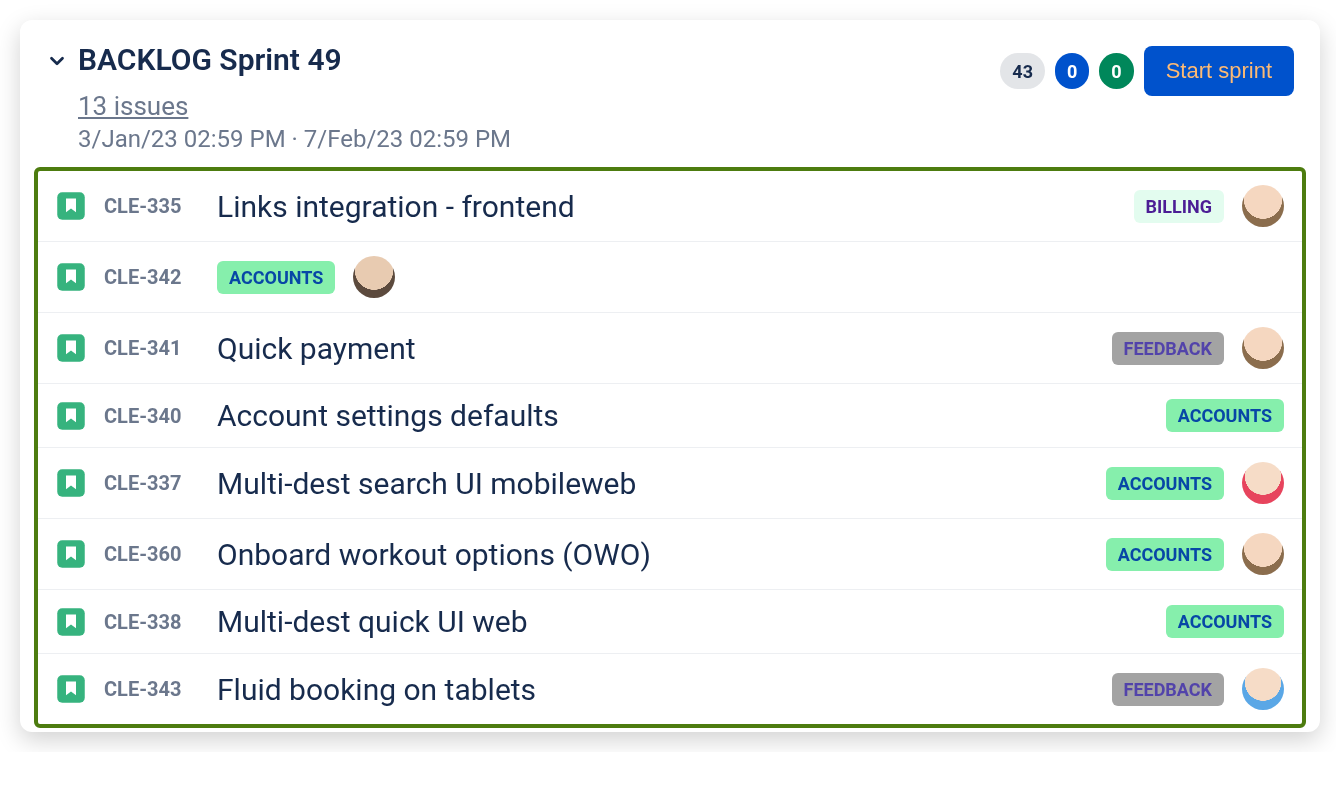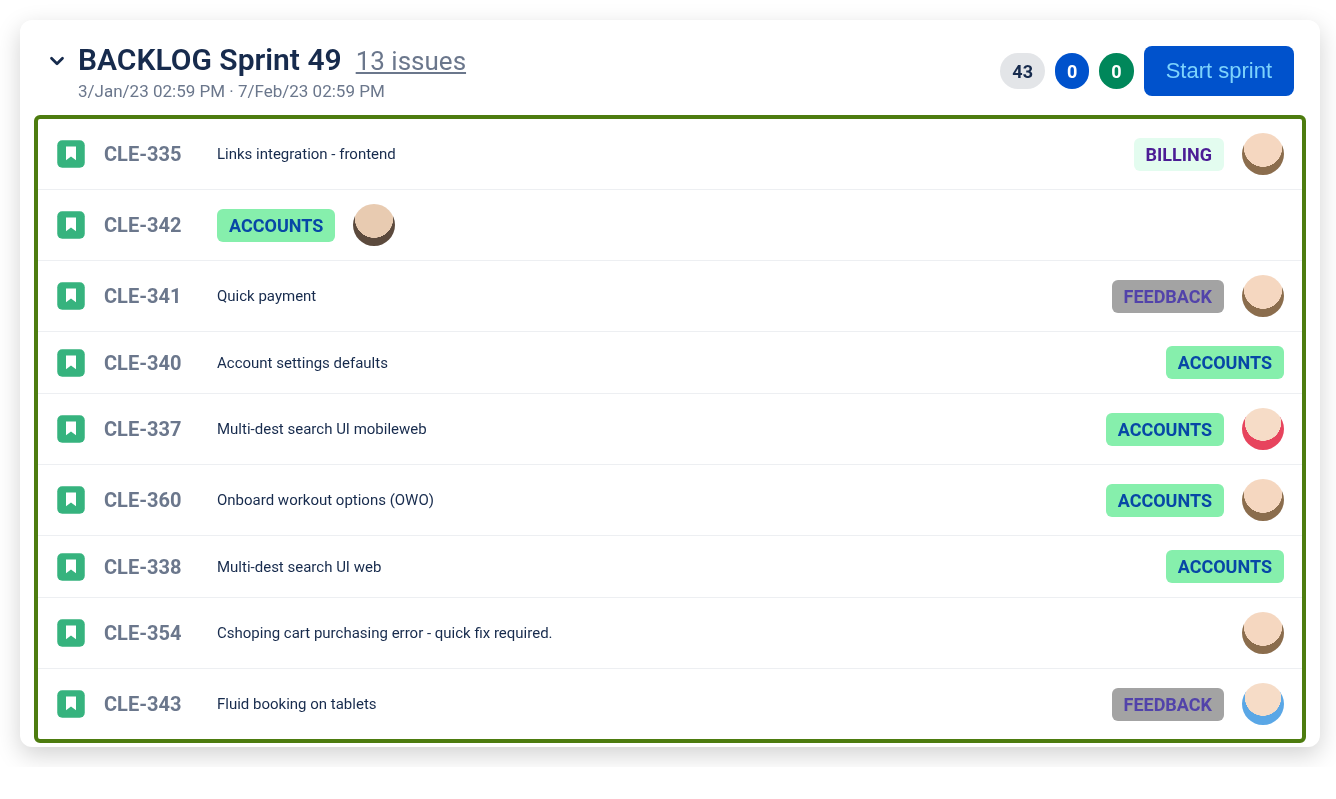--- a/index.html
+++ b/index.html
@@ -32,33 +32,34 @@
     width: 22px;
     height: 22px;
     margin-top: 8px;
     color: #172B4D;
     cursor: pointer;
   }
   .title-row {
     display: flex;
     align-items: baseline;
     gap: 14px;
+    flex-direction: column;
   }
   .title {
     font-size: 30px;
     font-weight: 600;
     color: #172B4D;
   }
   .issue-count {
     font-size: 26px;
     color: #6B778C;
     text-decoration: underline;
   }
   .dates {
-    font-size: 17px;
+    font-size: 24px;
     color: #6B778C;
     margin-top: 4px;
   }
   .header-right {
     display: flex;
     align-items: center;
     gap: 10px;
     margin-top: 4px;
   }
   .pill {
@@ -71,21 +72,21 @@
     justify-content: center;
     font-weight: 700;
     font-size: 18px;
     text-align: center;
   }
   .pill-grey  { background: #E3E5E8; color: #172B4D; }
   .pill-blue  { background: #0052CC; color: #fff; }
   .pill-green { background: #00875A; color: #fff; }
   .start-btn {
     background: #0052CC;
-    color: #7dd3fc;
+    color: #fdba74;
     border: none;
     border-radius: 8px;
     font-size: 22px;
     font-weight: 500;
     padding: 12px 22px;
     cursor: pointer;
   }
   .list {
     margin: 0 14px;
     border: 4px solid #4d7c0f;
@@ -108,21 +109,21 @@
   }
   .row .key {
     width: 95px;
     flex: 0 0 95px;
     font-weight: 700;
     font-size: 20px;
     color: #6B778C;
   }
   .row .summary {
     flex: 1 1 auto;
-    font-size: 15px;
+    font-size: 30px;
     color: #172B4D;
   }
   .row .label {
     font-weight: 700;
     font-size: 18px;
     padding: 6px 12px;
     border-radius: 6px;
   }
   .lbl-billing  { background: #E3FCEF; color: #4c1d95; }
   .lbl-accounts { background: #86efac; color: #0747A6; }
@@ -226,31 +227,22 @@
         <span class="summary">Onboard workout options (OWO)</span>
         <span class="label lbl-accounts">ACCOUNTS</span>
         <span class="avatar av-1"></span>
       </div>
       <div class="row">
         <span class="icon"><svg viewBox="0 0 24 24" width="30" height="30">
             <rect x="1" y="1" width="22" height="22" rx="4" fill="#36B37E"></rect>
             <path d="M8 6h8v11l-4-3-4 3z" fill="#fff"></path>
           </svg></span>
         <span class="key">CLE-338</span>
-        <span class="summary">Multi-dest search UI web</span>
-        <span class="label lbl-accounts">ACCOUNTS</span>
-      </div>
-      <div class="row">
-        <span class="icon"><svg viewBox="0 0 24 24" width="30" height="30">
-            <rect x="1" y="1" width="22" height="22" rx="4" fill="#36B37E"></rect>
-            <path d="M8 6h8v11l-4-3-4 3z" fill="#fff"></path>
-          </svg></span>
-        <span class="key">CLE-354</span>
-        <span class="summary">Cshoping cart purchasing error - quick fix required.</span>
-        <span class="avatar av-1"></span>
+        <span class="summary">Multi-dest quick UI web</span>
+        <span class="label lbl-accounts">ACCOUNTS</span>
       </div>
       <div class="row">
         <span class="icon"><svg viewBox="0 0 24 24" width="30" height="30">
             <rect x="1" y="1" width="22" height="22" rx="4" fill="#36B37E"></rect>
             <path d="M8 6h8v11l-4-3-4 3z" fill="#fff"></path>
           </svg></span>
         <span class="key">CLE-343</span>
         <span class="summary">Fluid booking on tablets</span>
         <span class="label lbl-feedback">FEEDBACK</span>
         <span class="avatar av-4"></span>

